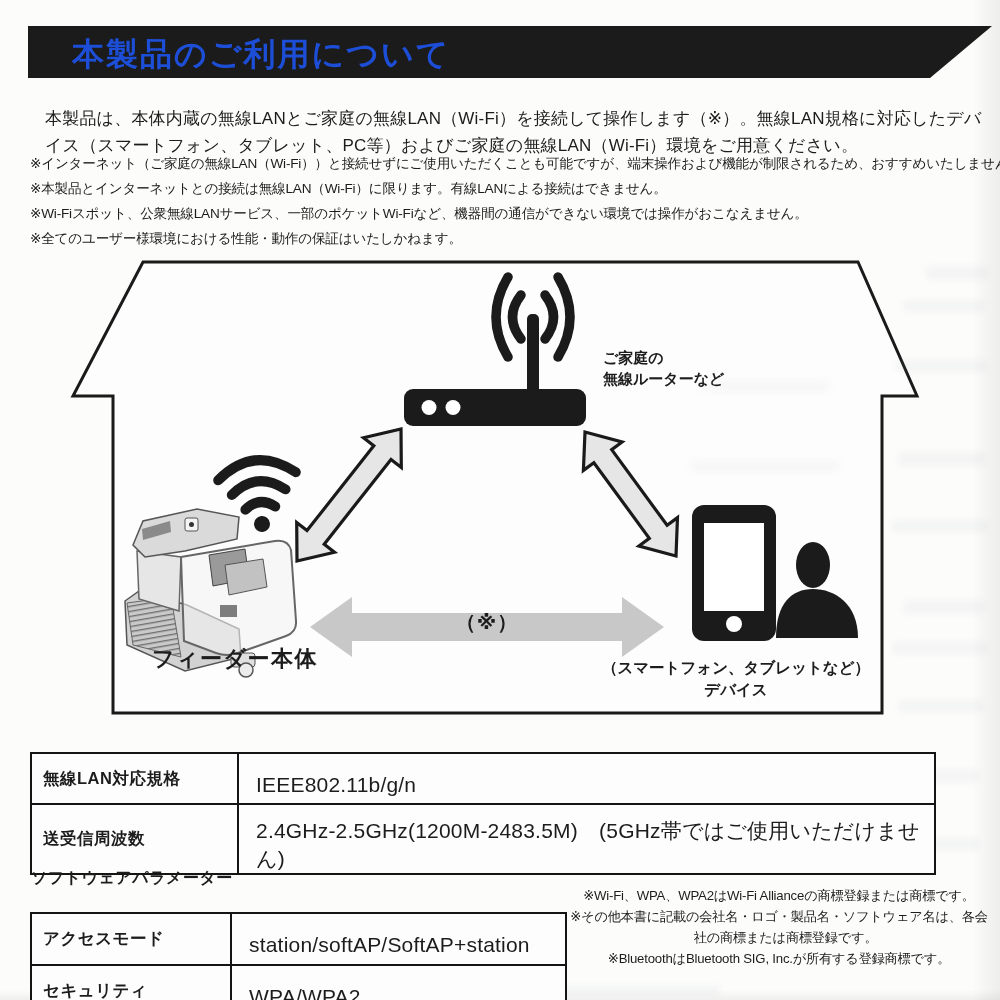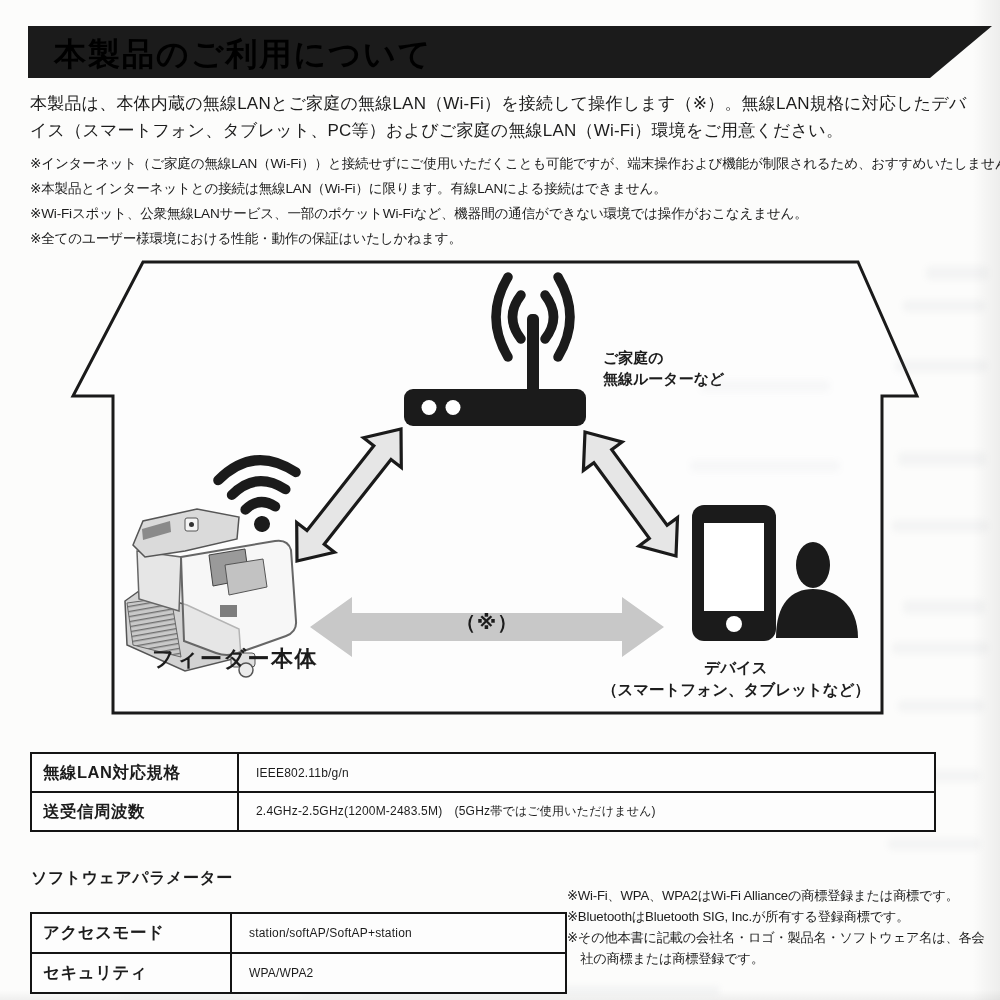--- a/index.html
+++ b/index.html
@@ -3,25 +3,25 @@
 <meta charset="utf-8">
 <style>
   html,body{margin:0;padding:0;background:#e9e9e7;}
   .page{
     position:relative;width:1000px;height:1000px;background:#fcfcfb;
     font-family:"Liberation Sans","DejaVu Sans",sans-serif;color:#1c1c1c;
     overflow:hidden;margin:0 auto;
   }
   .art{position:absolute;left:0;top:0;}
   .header-title{
-    position:absolute;left:54px;top:33px;font-size:32px;font-weight:700;
-    color:#000000;letter-spacing:2px;white-space:nowrap;
+    position:absolute;left:72px;top:33px;font-size:32px;font-weight:700;
+    color:#1d4ed8;letter-spacing:2px;white-space:nowrap;
   }
   .intro{
-    position:absolute;left:30px;top:90px;width:938px;margin:0;
+    position:absolute;left:30px;top:90px;width:938px;margin:15px;
     font-size:17px;line-height:27px;letter-spacing:0.2px;font-weight:500;
   }
   .notes{
     position:absolute;left:30px;top:151px;margin:0;padding:0;list-style:none;
     font-size:13.6px;line-height:25px;letter-spacing:-0.2px;
   }
   .notes li{white-space:nowrap;}
   .diagram-label{position:absolute;font-weight:600;}
   .router-label{left:603px;top:347px;font-size:15px;line-height:21px;}
   .feeder-label{left:152px;top:644px;font-size:22px;letter-spacing:1.5px;}
@@ -31,27 +31,27 @@
     font-size:20px;font-weight:700;letter-spacing:1px;
   }
   table{border-collapse:collapse;background:#fdfdfd;}
   td{border:2.5px solid #141414;vertical-align:middle;}
   .spec-table{position:absolute;left:30px;top:752px;width:906px;}
   .spec-table td{height:37px;border-radius:11px;}
   .sw-table{position:absolute;left:30px;top:912px;width:537px;}
   .sw-table td{height:38px;}
   .label-cell{width:190px;padding:0 4px 0 11px;font-size:16.5px;font-weight:600;letter-spacing:0.5px;}
   .sw-table .label-cell{width:183px;}
-  .value-cell{padding:0 6px 0 17px;font-size:12px;font-weight:500;letter-spacing:0.2px;margin-left:44px;}
+  .value-cell{padding:12px 6px 0 17px;font-size:21px;font-weight:500;letter-spacing:0.2px;margin-left:44px;}
   .sw-heading{
     position:absolute;left:31px;top:868px;font-size:16px;font-weight:700;letter-spacing:0.5px;
   }
   .tm-notes{
     position:absolute;left:567px;top:885px;width:424px;margin:0;padding:0;list-style:none;
-    font-size:13.2px;line-height:21px;letter-spacing:-0.2px;
+    font-size:13.2px;line-height:21px;letter-spacing:-0.2px;text-align:center;
   }
   .tm-notes li{padding-left:1em;text-indent:-1em;}
   .blot{position:absolute;background:#8a93a0;opacity:0.07;filter:blur(3px);border-radius:4px;}
   .edge-right{position:absolute;right:0;top:0;width:28px;height:1000px;
     background:linear-gradient(to right, rgba(0,0,0,0), rgba(0,0,0,0.06));}
   .edge-bottom{position:absolute;left:0;bottom:0;width:1000px;height:10px;
     background:linear-gradient(to bottom, rgba(0,0,0,0), rgba(0,0,0,0.05));}
 </style>
 </head>
 <body>
@@ -155,22 +155,22 @@
     <li>※Wi-Fiスポット、公衆無線LANサービス、一部のポケットWi-Fiなど、機器間の通信ができない環境では操作がおこなえません。</li>
     <li>※全てのユーザー様環境における性能・動作の保証はいたしかねます。</li>
   </ul>
 
   <div class="diagram-label router-label">
     <div>ご家庭の</div>
     <div>無線ルーターなど</div>
   </div>
   <div class="diagram-label feeder-label">フィーダー本体</div>
   <div class="diagram-label device-label">
+    <div>（スマートフォン、タブレットなど）</div>
     <div>デバイス</div>
-    <div>（スマートフォン、タブレットなど）</div>
   </div>
   <div class="arrow-note">（※）</div>
 
   <table class="spec-table">
     <tbody>
         <tr>
       <td class="label-cell">無線LAN対応規格</td>
       <td class="value-cell">IEEE802.11b/g/n</td>
     </tr>
     <tr>
@@ -189,17 +189,17 @@
     </tr>
     <tr>
       <td class="label-cell">セキュリティ</td>
       <td class="value-cell">WPA/WPA2</td>
     </tr>
   </tbody>
     </table>
 
   <ul class="tm-notes">
     <li>※Wi-Fi、WPA、WPA2はWi-Fi Allianceの商標登録または商標です。</li>
+    <li>※その他本書に記載の会社名・ロゴ・製品名・ソフトウェア名は、各会社の商標または商標登録です。</li>
     <li>※BluetoothはBluetooth SIG, Inc.が所有する登録商標です。</li>
-    <li>※その他本書に記載の会社名・ロゴ・製品名・ソフトウェア名は、各会社の商標または商標登録です。</li>
   </ul>
 
 </div>
 
 </body></html>

